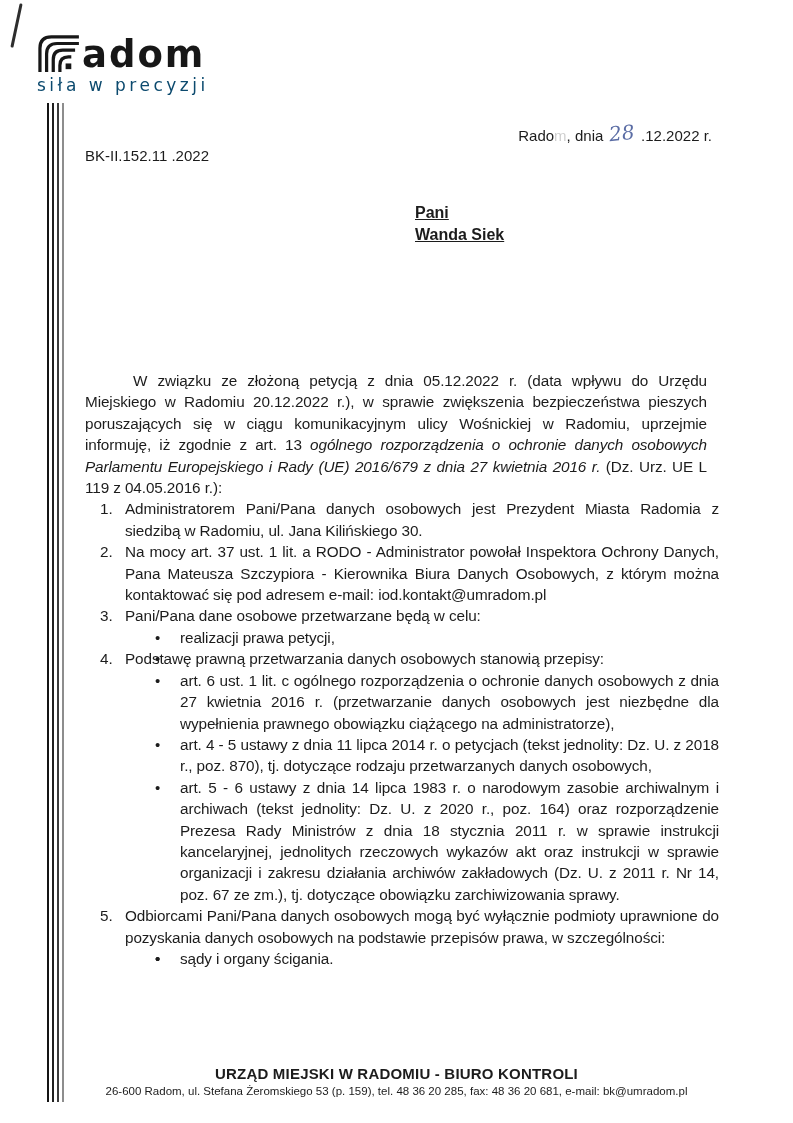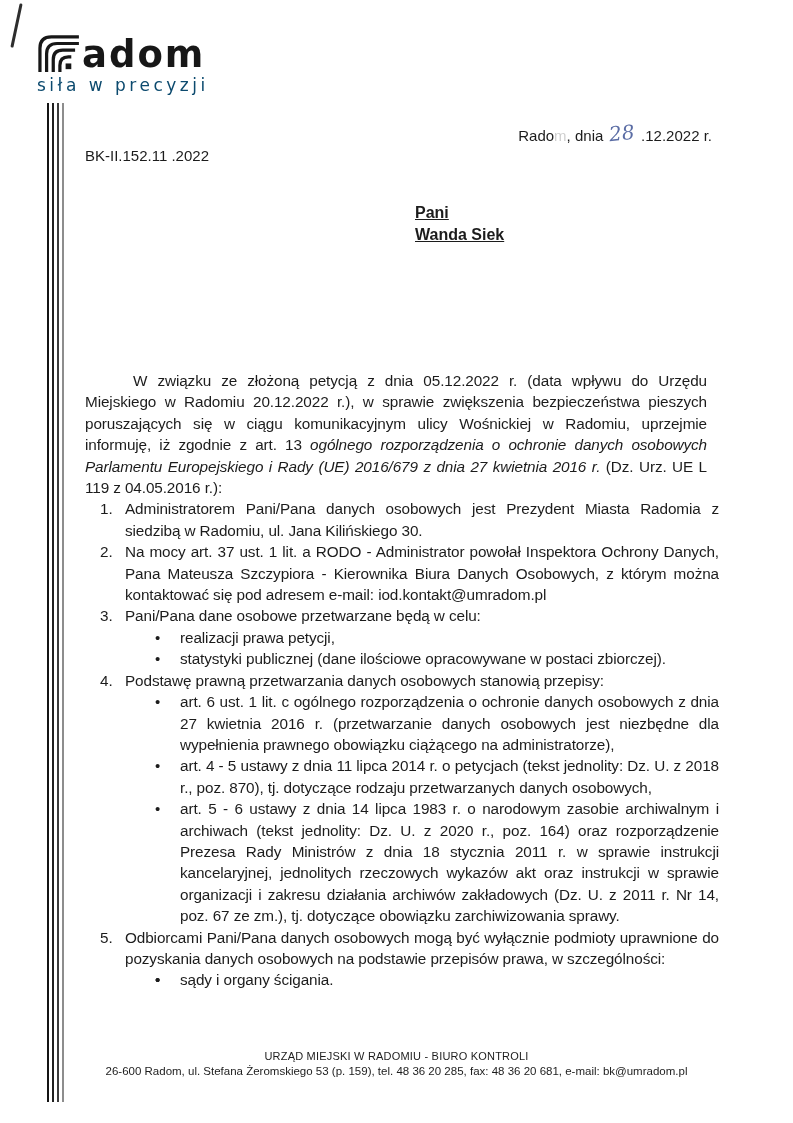--- a/index.html
+++ b/index.html
@@ -38,21 +38,21 @@
   .body{position:absolute;left:85px;top:370px;width:634px;font-size:15.3px;
     line-height:21.4px;text-align:justify;letter-spacing:-0.1px;}
   .intro{margin:0 12px 0 0;text-indent:48px;}
   .li{position:relative;padding-left:40px;margin:0;}
   .li .num{position:absolute;left:15px;}
   .bl{position:relative;padding-left:95px;margin:0;}
   .bl .bdot{position:absolute;left:70px;font-size:15px;}
   i{font-style:italic;}
   
   .footer{position:absolute;left:0;top:1050px;width:100%;text-align:center;}
-  .footer-title{font-weight:normal;font-size:11px;letter-spacing:0.2px;}
+  .footer-title{font-weight:bold;font-size:15px;letter-spacing:0.2px;margin-top:15px;}
   .footer-address{font-size:11.5px;margin-top:3px;}
 </style>
 </head>
 <body>
 
 <div class="page">
 
   <div class="pen-mark"></div>
 
   <div class="logo">
@@ -96,21 +96,20 @@
     <div class="li">
       <span class="num">3.</span>
       <span>Pani/Pana dane osobowe przetwarzane będą w celu:</span>
     </div>
     <div class="bl">
       <span class="bdot">•</span>
       <span>realizacji prawa petycji,</span>
     </div>
     <div class="bl">
       <span class="bdot">•</span>
-      <span>statystyki publicznej (dane ilościowe opracowywane w postaci zbiorczej).</span>
     </div>
 
     <div class="li">
       <span class="num">4.</span>
       <span>Podstawę prawną przetwarzania danych osobowych stanowią przepisy:</span>
     </div>
     <div class="bl">
       <span class="bdot">•</span>
       <span>art. 6 ust. 1 lit. c ogólnego rozporządzenia o ochronie danych osobowych z dnia 27 kwietnia 2016 r. (przetwarzanie danych osobowych jest niezbędne dla wypełnienia prawnego obowiązku ciążącego na administratorze),</span>
     </div>

